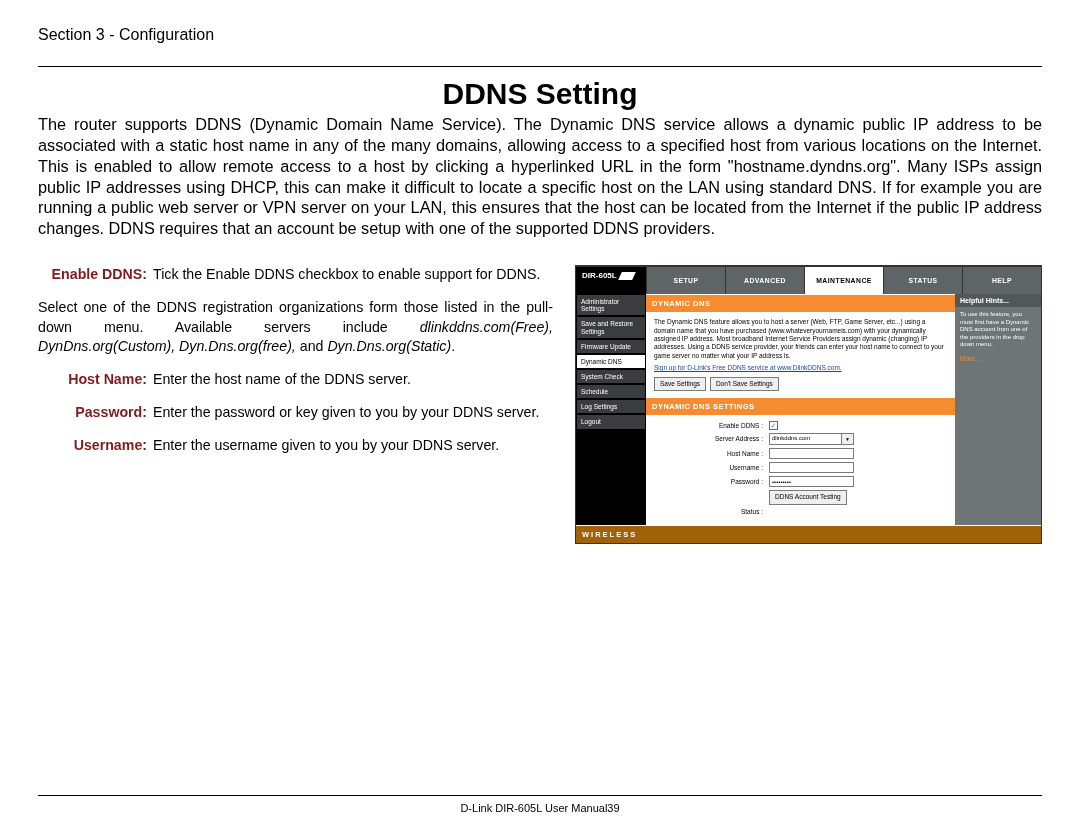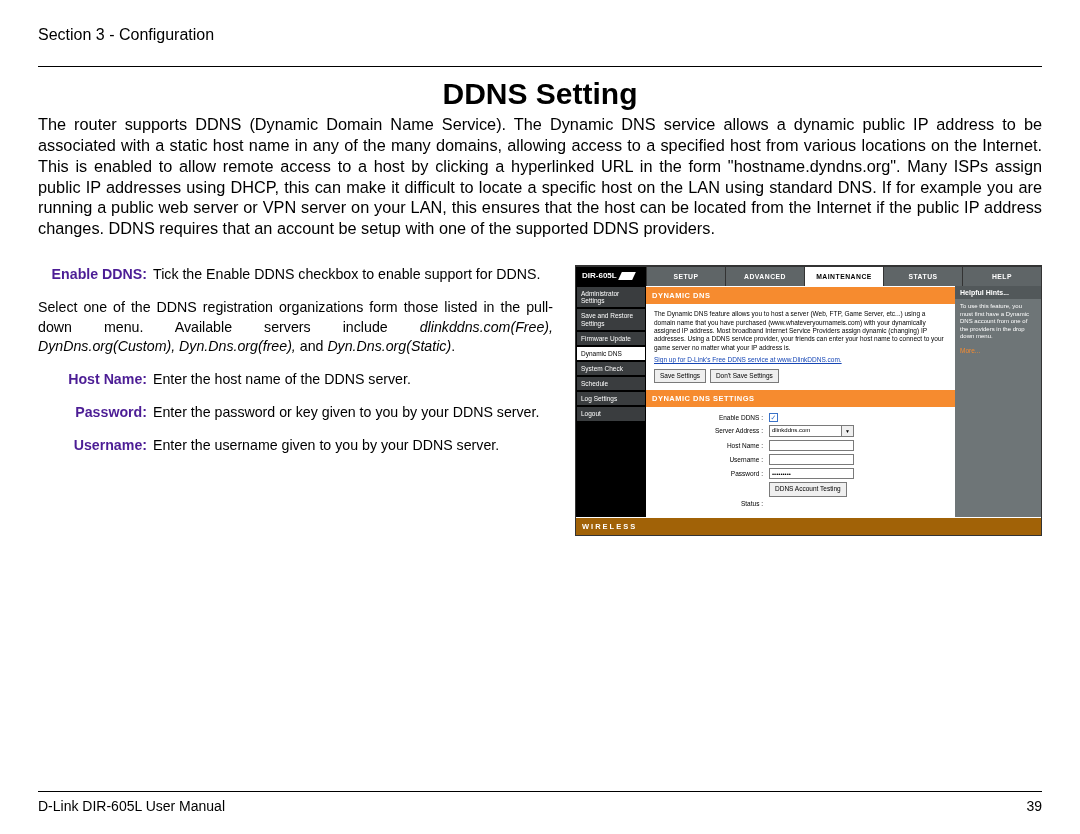--- a/index.html
+++ b/index.html
@@ -41,21 +41,21 @@
   .defs {
     flex: 0 0 515px;
   }
   .def-item {
     display: flex;
     margin-bottom: 14px;
     font-size: 14.2px;
     line-height: 1.35;
   }
   .def-label {
-    color: #4c1d95;
+    color: #7f1d1d;
     font-weight: 700;
     display: inline;
   }
   .def-text { display: inline; }
   .def-label-col {
     width: 115px;
     flex-shrink: 0;
     text-align: right;
     padding-right: 6px;
   }
@@ -65,21 +65,21 @@
   
   .router {
     flex: 1;
     border: 1px solid #333;
     font-size: 7.5px;
     color: #fff;
     background: #000;
   }
   .router-top {
     display: flex;
-    height: 20px;
+    height: 28px;
     align-items: stretch;
     border-top: 1px solid #333;
   }
   .router-model {
     width: 70px;
     background: #000;
     color: #fff;
     font-size: 8px;
     font-weight: 600;
     padding: 4px 6px;
@@ -228,22 +228,22 @@
     position: absolute;
     left: 38px; right: 38px; bottom: 20px;
   }
   .bot-rule {
     border: none;
     border-top: 1px solid #000;
     margin-bottom: 6px;
   }
   .footer-row {
     display: flex;
-    justify-content: space-between;
-    font-size: 14px;
+    justify-content: center;
+    font-size: 11px;
   }
 </style>
 </head>
 <body>
 
 <div class="header-row">Section 3 - Configuration</div>
 <hr class="top-rule">
 
 <h1 class="page-title">DDNS Setting</h1>
 

